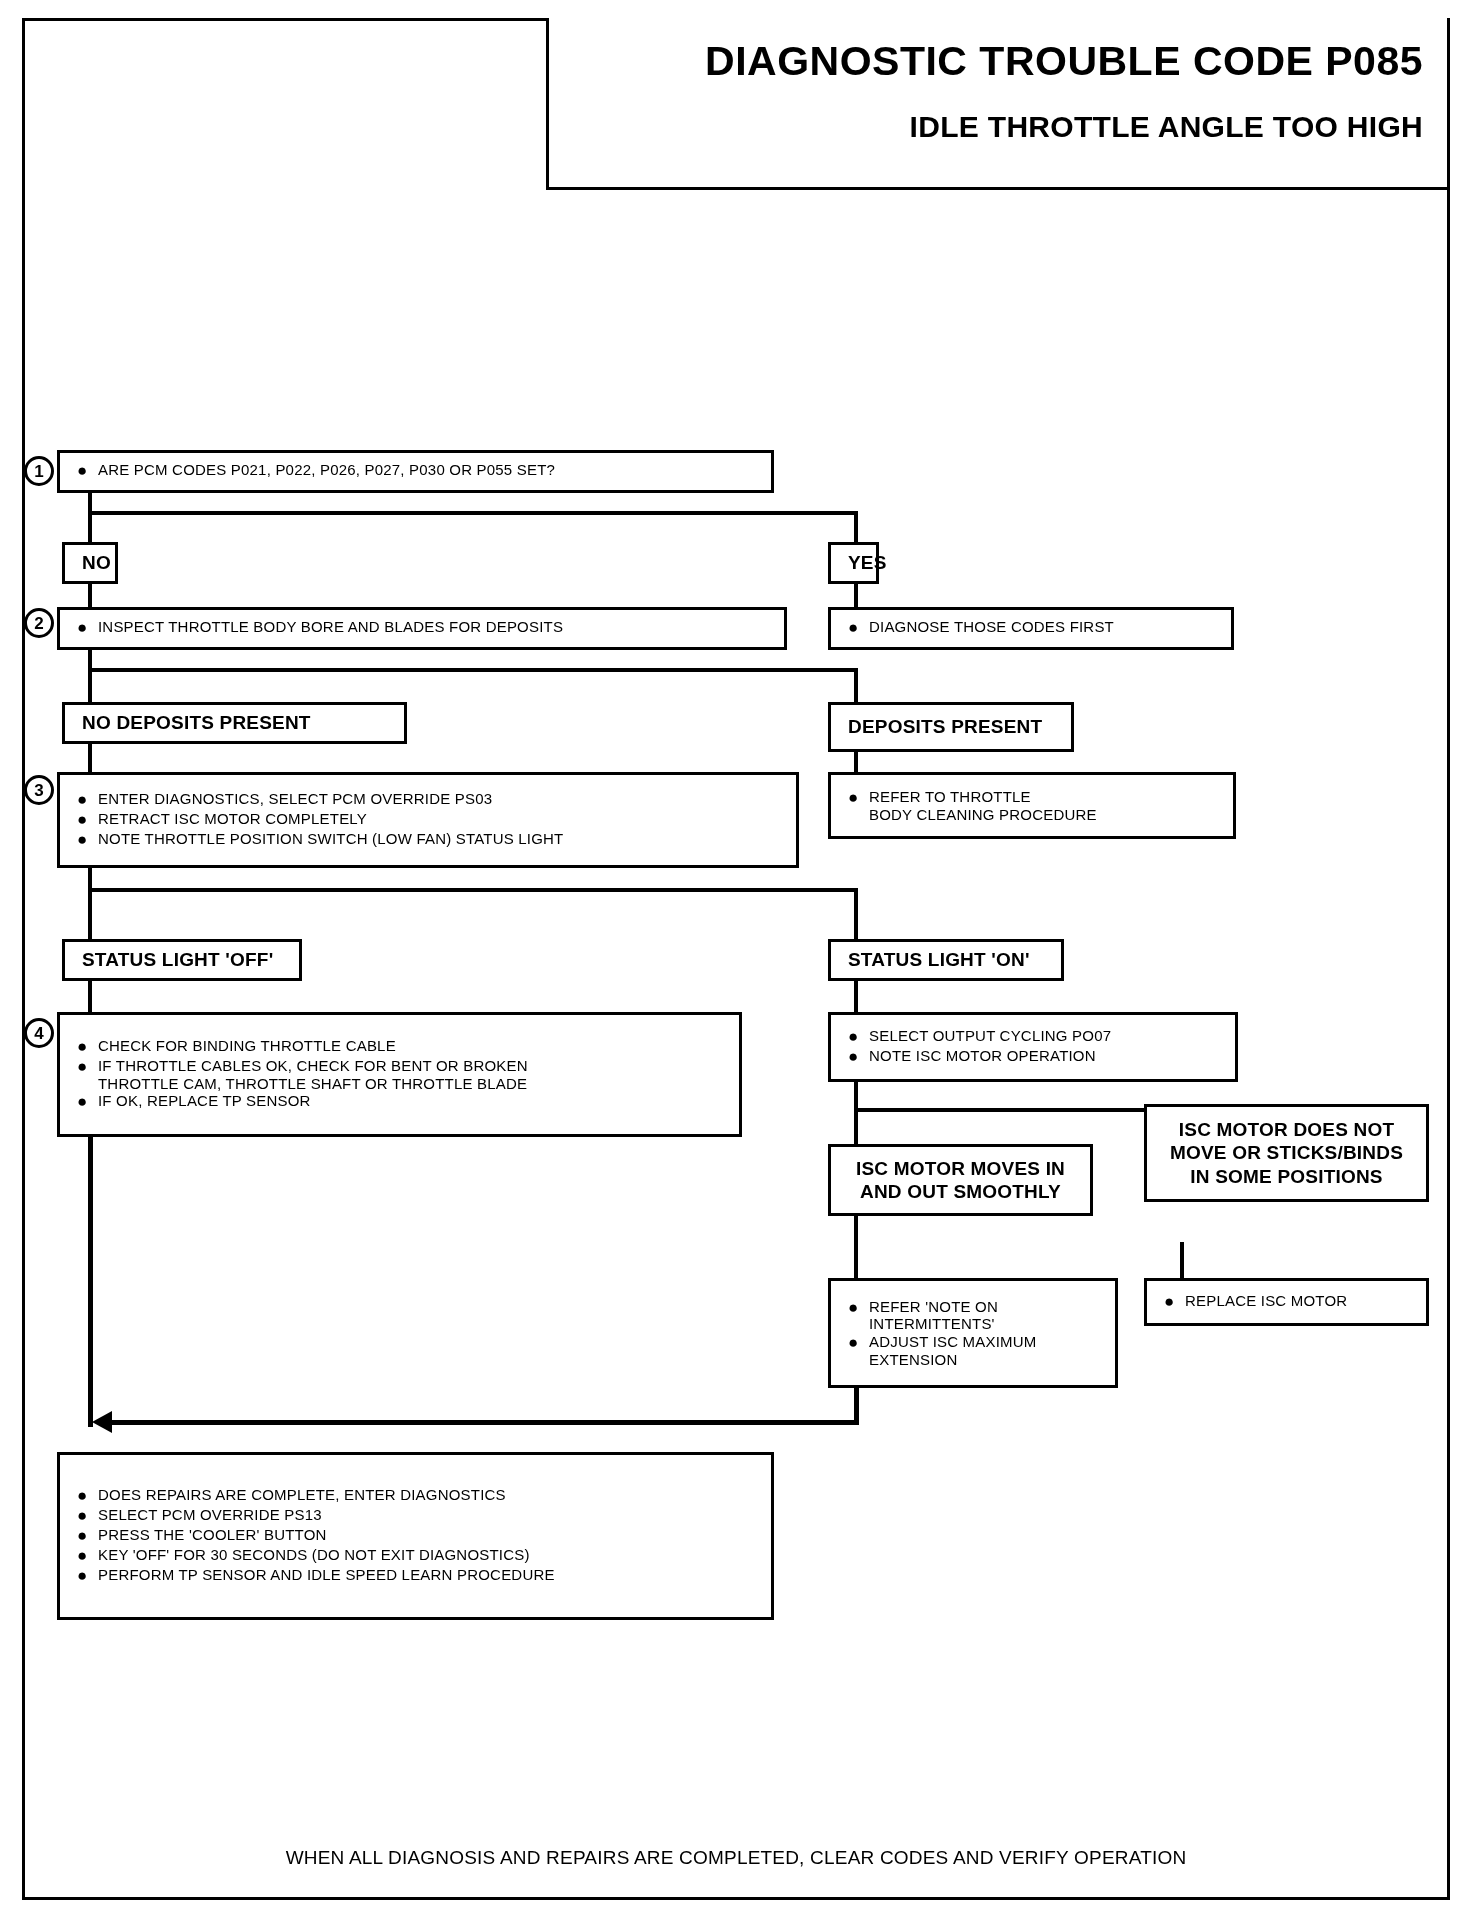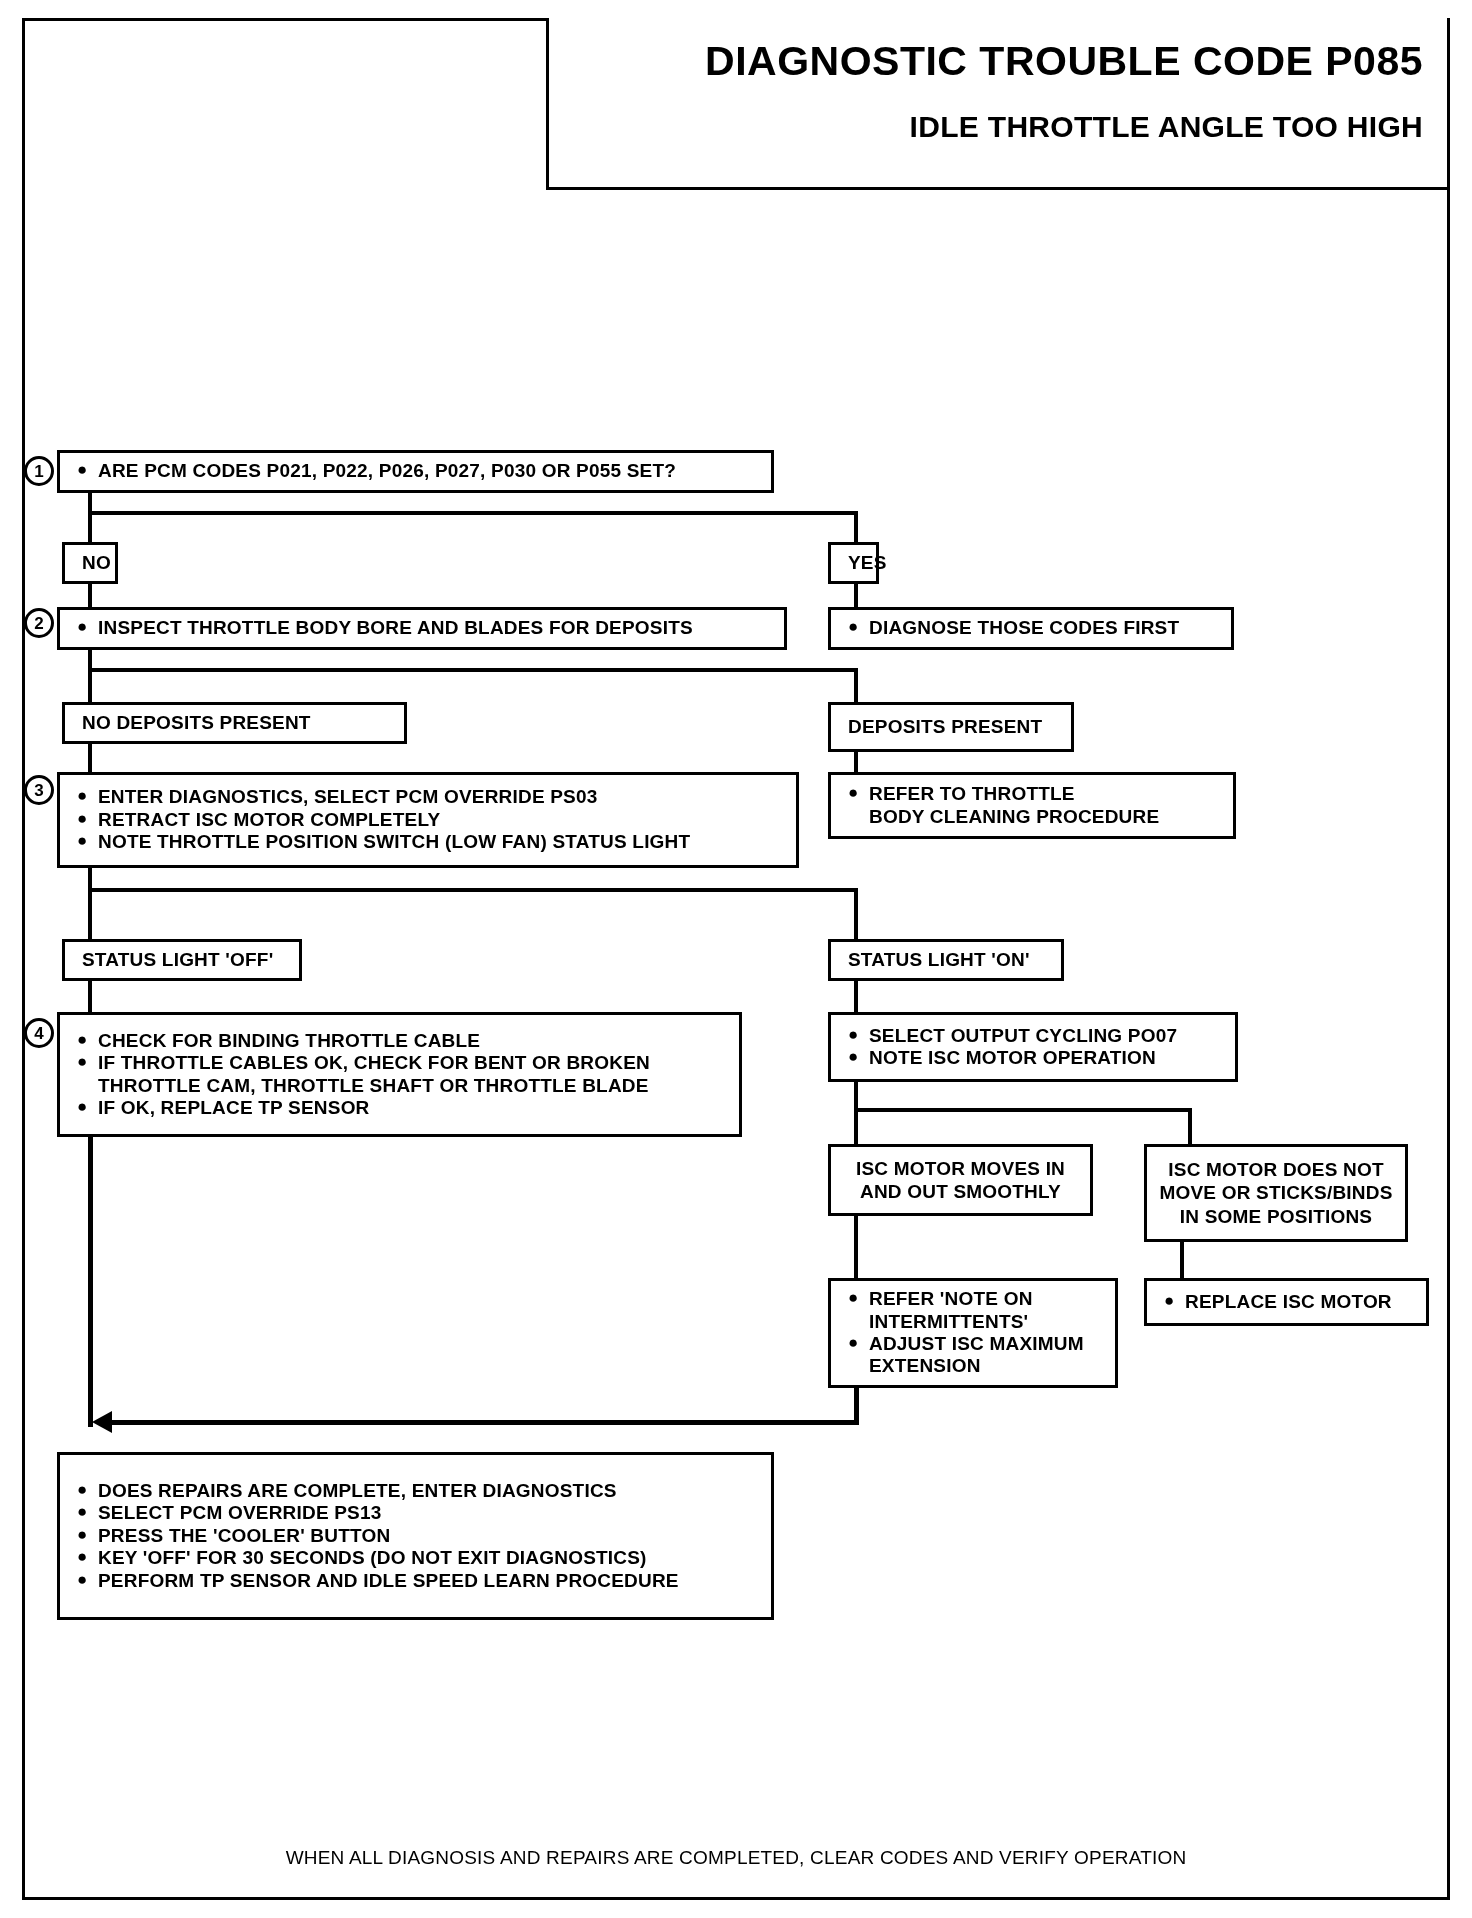--- a/index.html
+++ b/index.html
@@ -85,22 +85,22 @@
     flex: 0 0 auto;
     width: 30px;
     font-size: 17px;
     line-height: 1.18;
     text-align: left;
     padding-left: 9px;
     box-sizing: border-box;
   }
   .bullet-text {
     flex: 1 1 auto;
-    font-size: 19px;
-    font-weight: bold;
+    font-size: 15px;
+    font-weight: normal;
     letter-spacing: 0.2px;
     white-space: pre-line;
   }
   .plain-text {
     font-size: 19px;
     font-weight: bold;
     letter-spacing: 0.2px;
     padding-left: 9px;
     white-space: pre-line;
     line-height: 1.22;
@@ -321,21 +321,21 @@
   <div class="conn" style="left:854px; top:1108px; width:338px; height:4px;"></div>
   <div class="conn" style="left:1188px; top:1108px; width:4px; height:38px;"></div>
   <div class="conn" style="left:854px; top:1108px; width:4px; height:38px;"></div>
 
   <div class="box" style="left:828px; top:1144px; width:265px; height:72px;">
     <div class="box-lines">
         <div class="plain-text center">ISC MOTOR MOVES IN
 AND OUT SMOOTHLY</div>
       </div>
   </div>
-  <div class="box" style="left:1144px; top:1144px; width:264px; height:98px;">
+  <div class="box" style="left:1144px; top:1104px; width:285px; height:98px;">
     <div class="box-lines">
         <div class="plain-text center">ISC MOTOR DOES NOT
 MOVE OR STICKS/BINDS
 IN SOME POSITIONS</div>
       </div>
   </div>
 
   <div class="conn" style="left:854px; top:1216px; width:4px; height:64px;"></div>
   <div class="conn" style="left:1180px; top:1242px; width:4px; height:38px;"></div>
 

